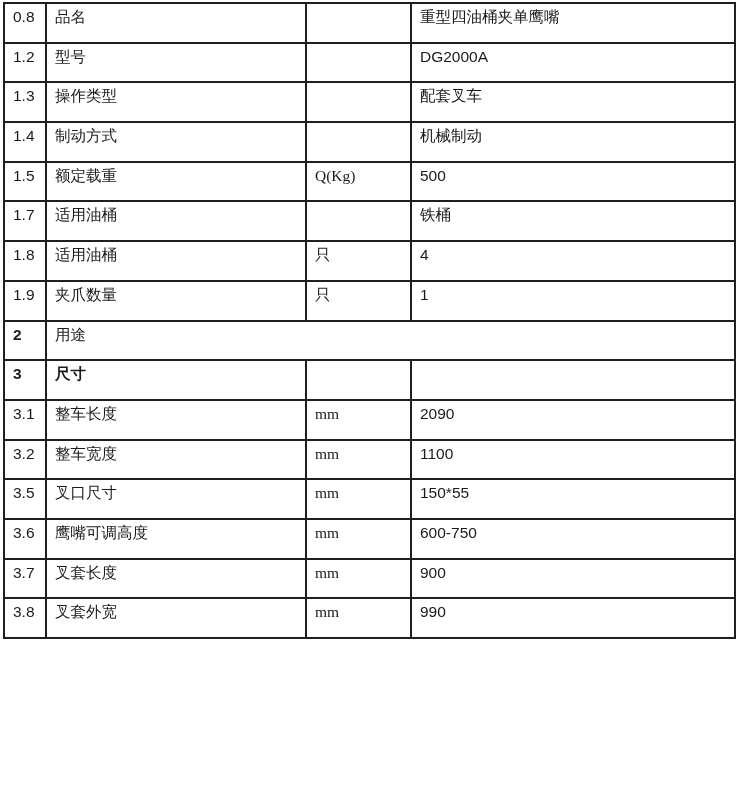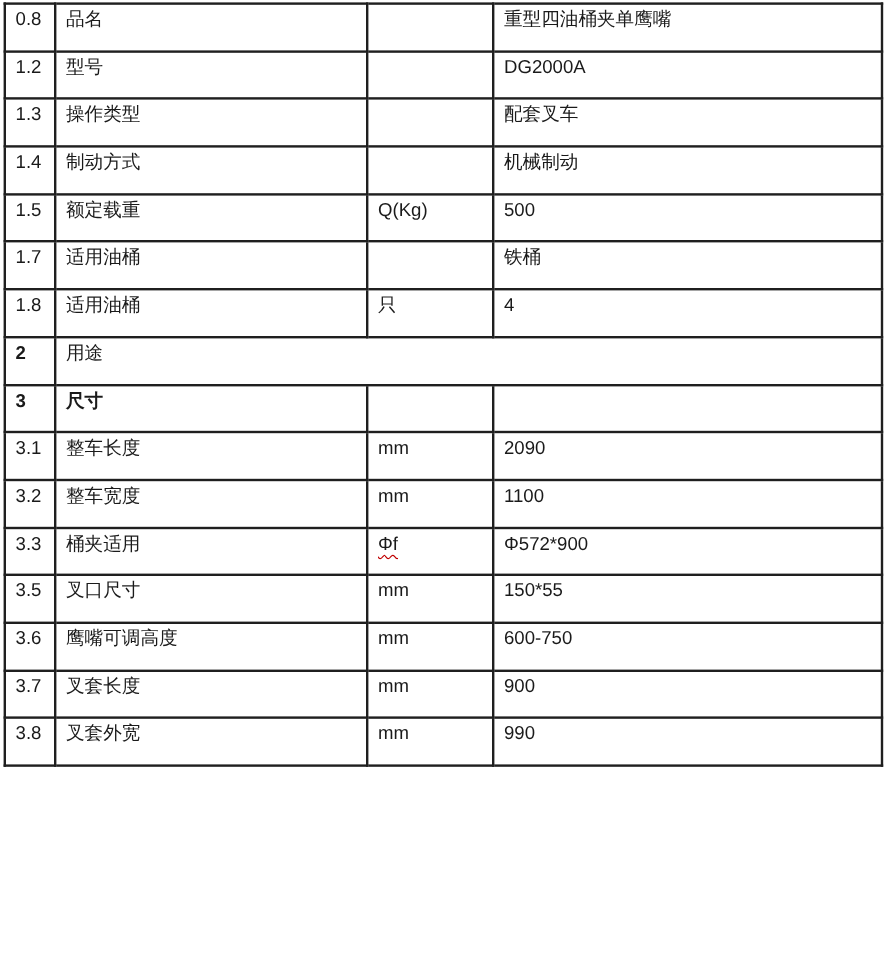--- a/index.html
+++ b/index.html
@@ -28,21 +28,21 @@
     box-sizing: border-box;
     height: 39.7px;
     padding: 3px 4px 0 8px;
     font-size: 15.5px;
     line-height: 20px;
     white-space: nowrap;
     overflow: hidden;
   }
   td.col-num   { padding-left: 7px;  font-size: 14.5px; }
   td.col-name  { padding-left: 10px; }
-  td.col-unit  { padding-left: 8px;  }
+  td.col-unit  { padding-left: 8px; font-family: Liberation Serif, serif;  }
   td.col-value { padding-left: 10px; }
   .bold { font-weight: 700; }
   .squiggle {
     text-decoration-line: underline;
     text-decoration-style: wavy;
     text-decoration-color: #c00000;
     text-decoration-thickness: 1px;
     text-underline-offset: 4px;
   }
 </style>
@@ -94,46 +94,46 @@
           <td class="col-unit"></td>
           <td class="col-value">铁桶</td>
         </tr>
         <tr>
           <td class="col-num">1.8</td>
           <td class="col-name">适用油桶</td>
           <td class="col-unit"><span>只</span></td>
           <td class="col-value">4</td>
         </tr>
         <tr>
+          <td class="col-num">1.9</td>
+          <td class="col-name">夹爪数量</td>
+          <td class="col-unit"><span>只</span></td>
+          <td class="col-value">1</td>
+        </tr>
+        <tr>
           <td class="col-num bold">2</td>
           <td class="col-name" colspan="3">用途</td>
         </tr>
         <tr>
           <td class="col-num bold">3</td>
           <td class="col-name bold">尺寸</td>
           <td class="col-unit"></td>
           <td class="col-value"></td>
         </tr>
         <tr>
           <td class="col-num">3.1</td>
           <td class="col-name">整车长度</td>
           <td class="col-unit"><span>mm</span></td>
           <td class="col-value">2090</td>
         </tr>
         <tr>
           <td class="col-num">3.2</td>
           <td class="col-name">整车宽度</td>
           <td class="col-unit"><span>mm</span></td>
           <td class="col-value">1100</td>
-        </tr>
-        <tr>
-          <td class="col-num">3.3</td>
-          <td class="col-name">桶夹适用</td>
-          <td class="col-unit"><span class="squiggle">Φf</span></td>
-          <td class="col-value">Φ572*900</td>
         </tr>
         <tr>
           <td class="col-num">3.5</td>
           <td class="col-name">叉口尺寸</td>
           <td class="col-unit"><span>mm</span></td>
           <td class="col-value">150*55</td>
         </tr>
         <tr>
           <td class="col-num">3.6</td>
           <td class="col-name">鹰嘴可调高度</td>

